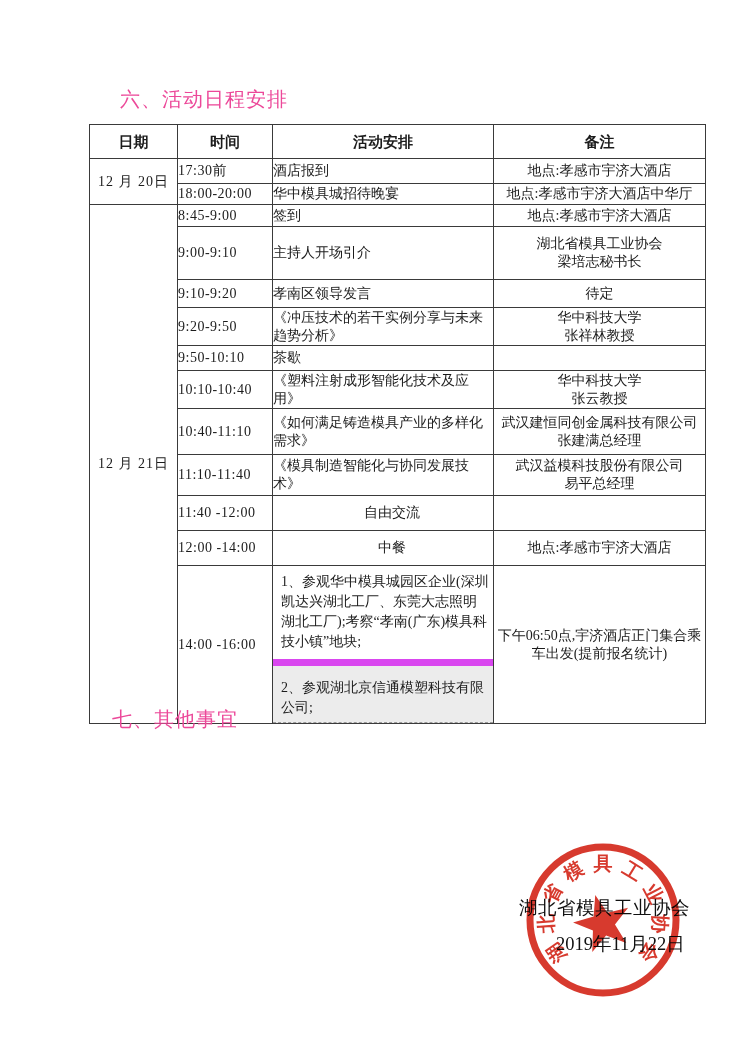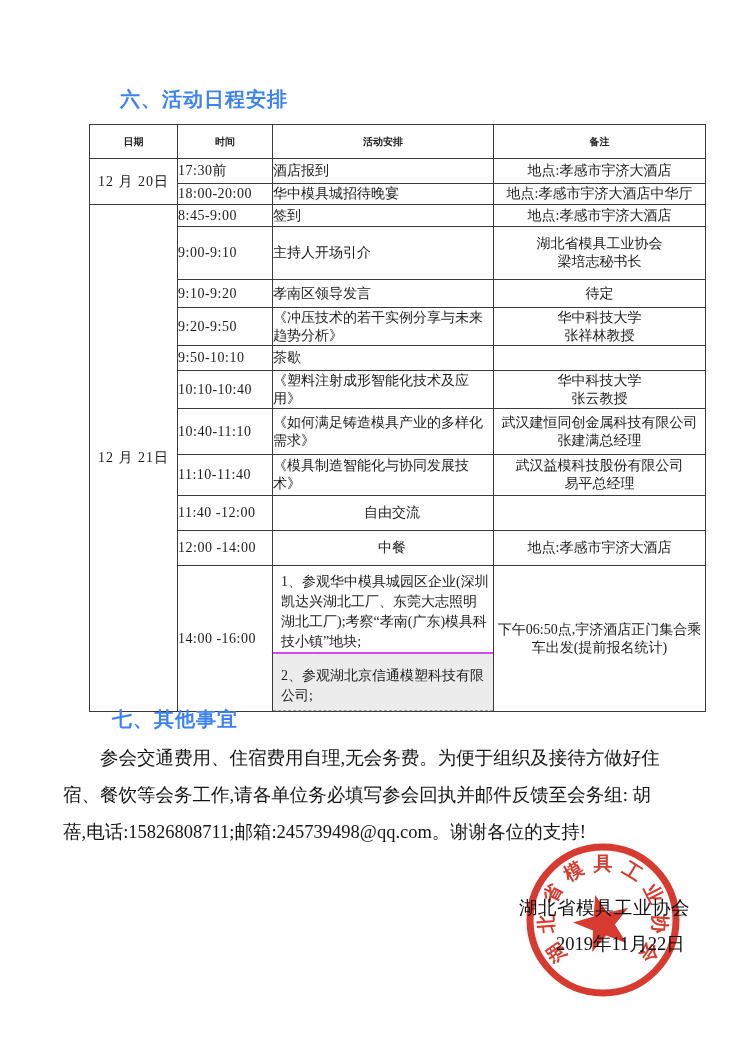--- a/index.html
+++ b/index.html
@@ -1,34 +1,34 @@
 <!DOCTYPE html>
 <html><head>
 <meta charset="utf-8">
 <style>
   * { margin:0; padding:0; box-sizing:border-box; }
   html,body { background:#fff; }
   body { font-family:"Liberation Serif","DejaVu Serif",serif; color:#1a1a1a; }
   .page { position:relative; width:750px; height:1060px; background:#ffffff; overflow:hidden; }
 
-  .sec-title { position:absolute; font-size:20px; font-weight:bold; letter-spacing:1px; color:#3b82f6; }
+  .sec-title { position:absolute; font-size:20px; font-weight:normal; letter-spacing:1px; color:#ec4899; }
   .t6 { left:120px; top:86px; }
   .t7 { left:112px; top:706px; }
 
   table.schedule { position:absolute; left:89px; top:124px; width:616px;
     border-collapse:collapse; table-layout:fixed; font-size:14px; color:#1c1c1c; }
   table.schedule th, table.schedule td { border:1px solid #3a3a3a; padding:0; line-height:18px; }
-  table.schedule th { font-weight:bold; font-size:10px; text-align:center; height:34px; }
+  table.schedule th { font-weight:bold; font-size:15px; text-align:center; height:34px; }
   td.date { text-align:center; letter-spacing:1px; }
   td.time { text-align:left; letter-spacing:0.5px; }
   td.act  { text-align:left; padding:2px 4px 2px 8px; line-height:19px; }
   td.act.pad { padding-left:18px;text-align:center; }
   td.note { text-align:center; padding:2px 4px; line-height:19px; }
   td.actsplit { padding:0; vertical-align:top; }
-  .act-p1 { padding:6px 4px 0 8px; line-height:20px; border-bottom:2px solid #d946ef; min-height:87px; }
+  .act-p1 { padding:6px 4px 7px 8px; line-height:20px; border-bottom:7px solid #d946ef; min-height:87px; }
   .act-p2 { margin:0; padding:12px 4px 4px 8px; line-height:20px; background:#ececec;
             border-bottom:1px dashed #9a9a9a; min-height:45px; }
 
   .para { position:absolute; left:63px; top:740px; width:622px; font-size:18.5px; color:#141414; }
   .pline { line-height:37px; white-space:nowrap; }
   .pline.first { text-indent:2em; }
 
   .sig-org  { position:absolute; left:519px; top:895px; font-size:18.5px; letter-spacing:0.5px; color:#111; }
   .sig-date { position:absolute; left:556px; top:931px; font-size:18.5px; color:#111; }
 
@@ -144,25 +144,20 @@
           <div class="act-p1">1、参观华中模具城园区企业(深圳凯达兴湖北工厂、东莞大志照明湖北工厂);考察“孝南(广东)模具科技小镇”地块;</div>
           <div class="act-p2">2、参观湖北京信通模塑科技有限公司;</div>
         </td>
         <td class="note">下午06:50点,宇济酒店正门集合乘车出发(提前报名统计)</td>
       </tr>
     </tbody>
   </table>
 
   <h2 class="sec-title t7">七、其他事宜</h2>
 
-  <div class="para">
-    <div class="pline first">参会交通费用、住宿费用自理,无会务费。为便于组织及接待方做好住</div>
-    <div class="pline">宿、餐饮等会务工作,请各单位务必填写参会回执并邮件反馈至会务组:  胡</div>
-    <div class="pline">蓓,电话:15826808711;邮箱:245739498@qq.com。谢谢各位的支持!</div>
-  </div>
 
   <div class="sig-org">湖北省模具工业协会</div>
   <div class="sig-date">2019年11月22日</div>
 
   <svg class="stamp" viewBox="0 0 164 164" xmlns="http://www.w3.org/2000/svg">
     <circle class="ring" cx="82" cy="82" r="73" stroke="#d4291c"></circle>
     <polygon points="82,56 89.1,76.3 110.5,76.7 93.4,89.7 99.6,110.3 82,98 64.4,110.3 70.6,89.7 53.5,76.7 74.9,76.3" transform="rotate(-15 82 86)" fill="#d4291c"></polygon>
     <g fill="#d4291c">
         <text x="35.3" y="114.7" transform="rotate(-125.0 35.3 114.7)">湖</text>
         <text x="25.1" y="85.7" transform="rotate(-93.8 25.1 85.7)">北</text>

